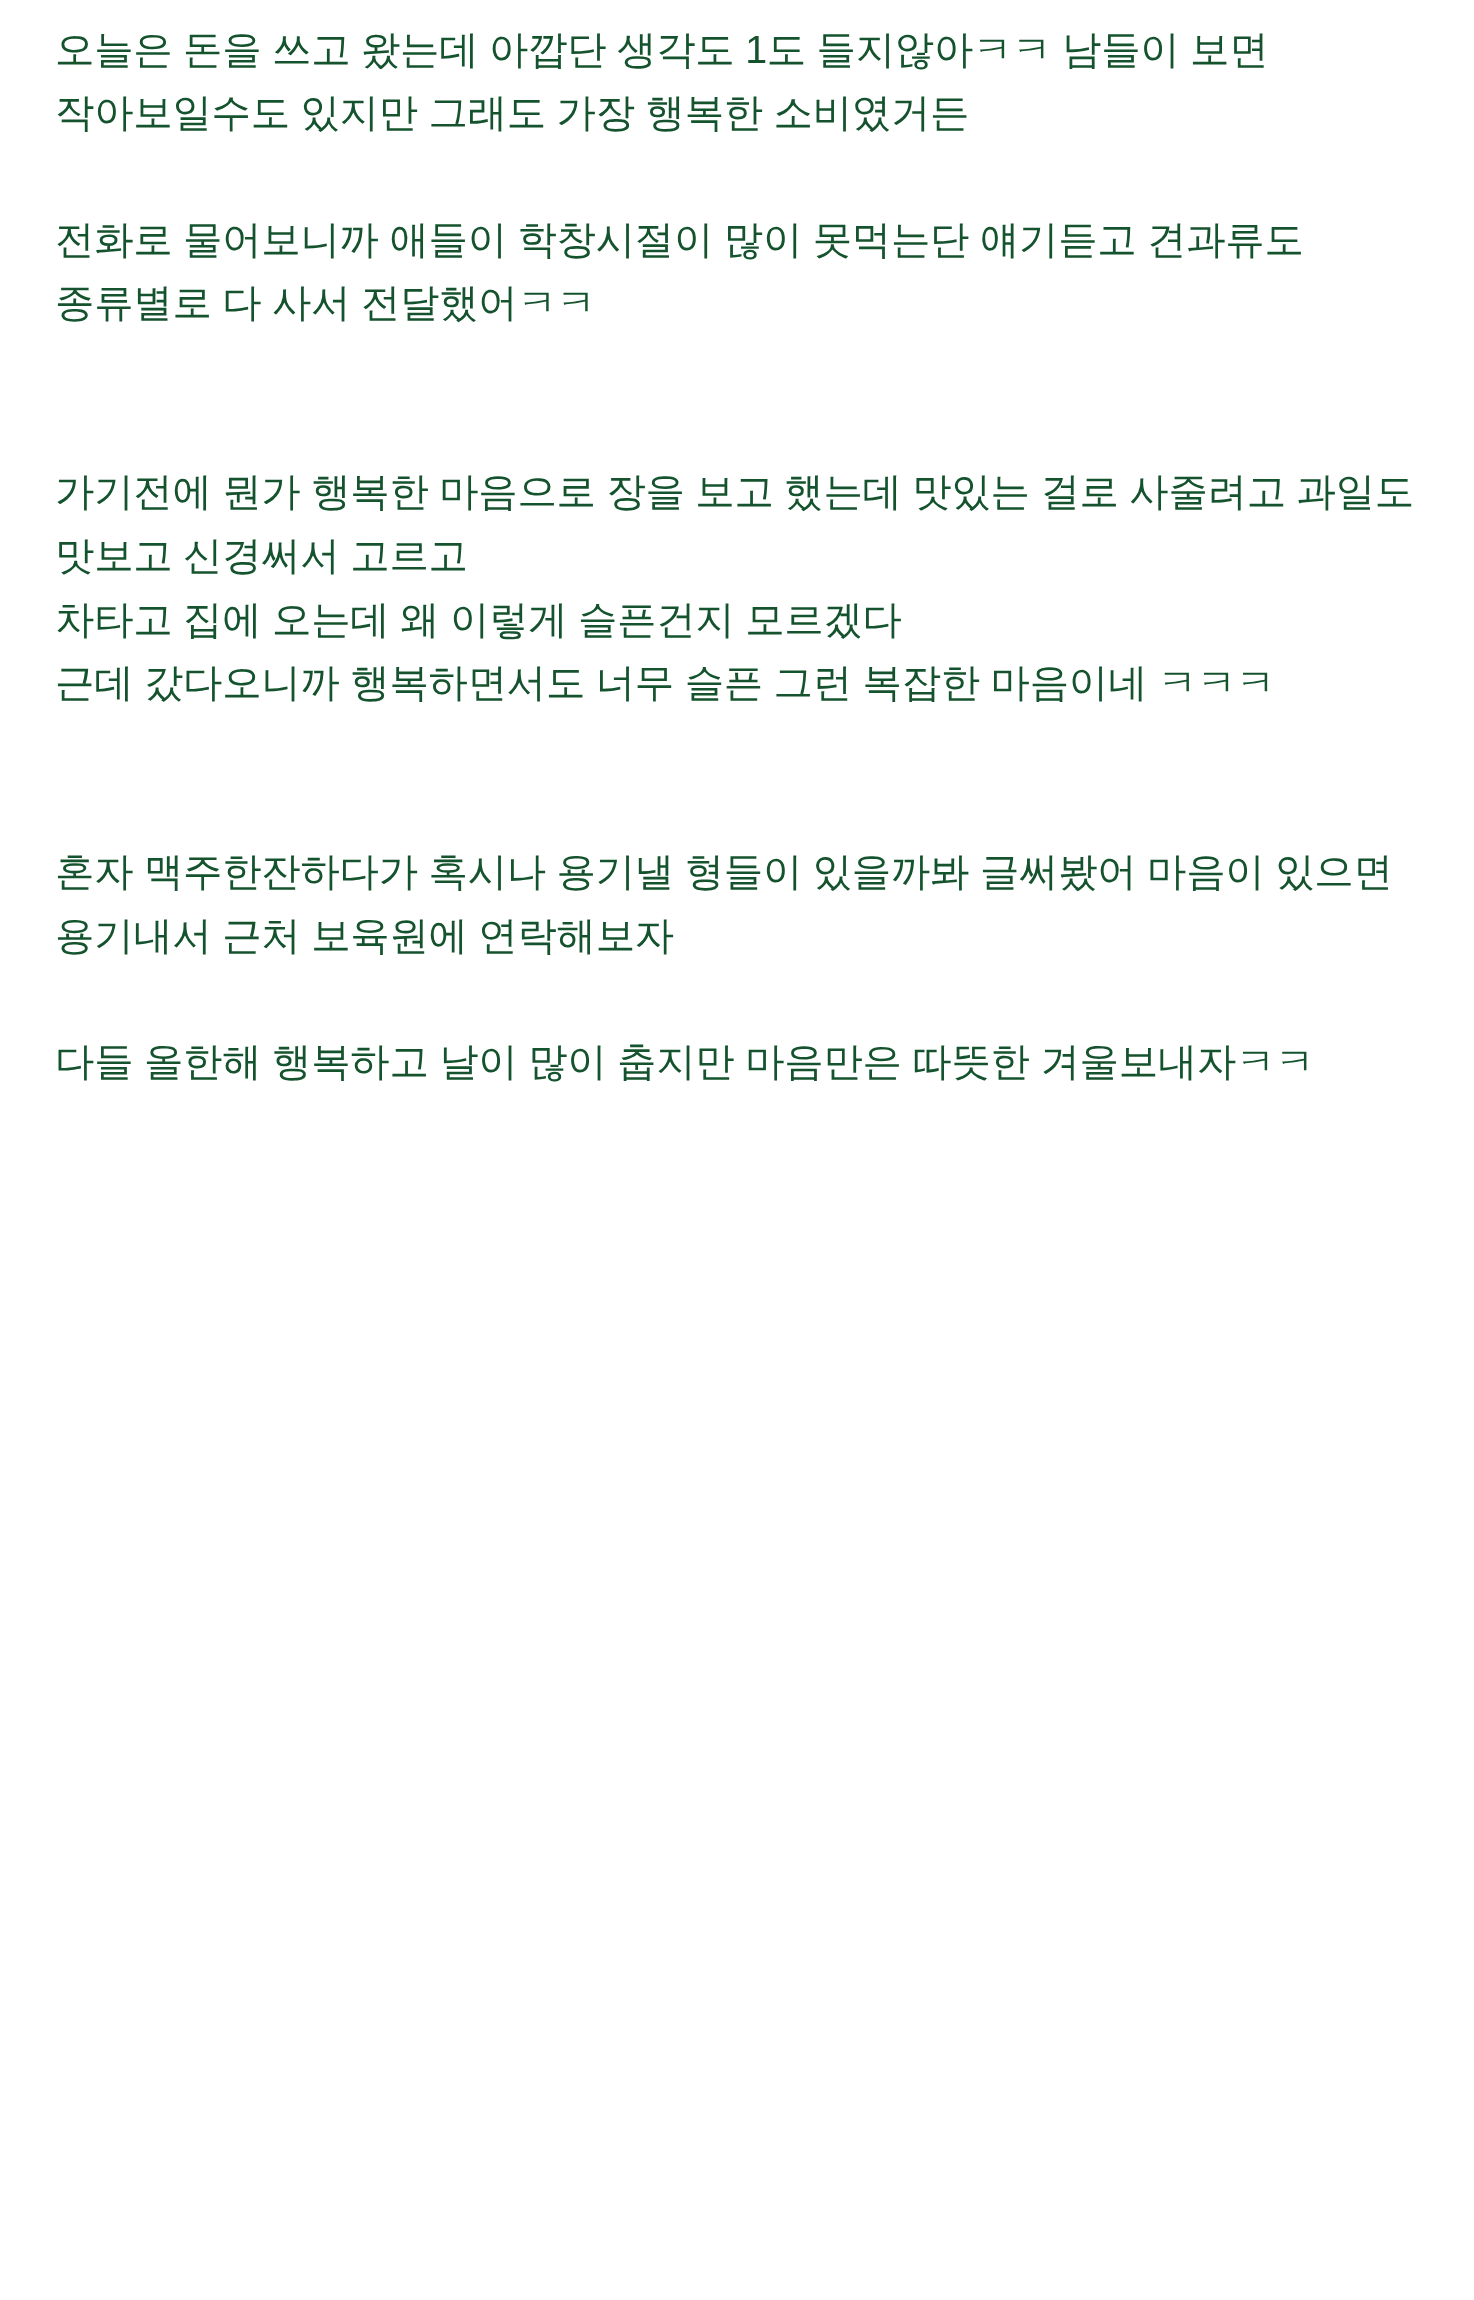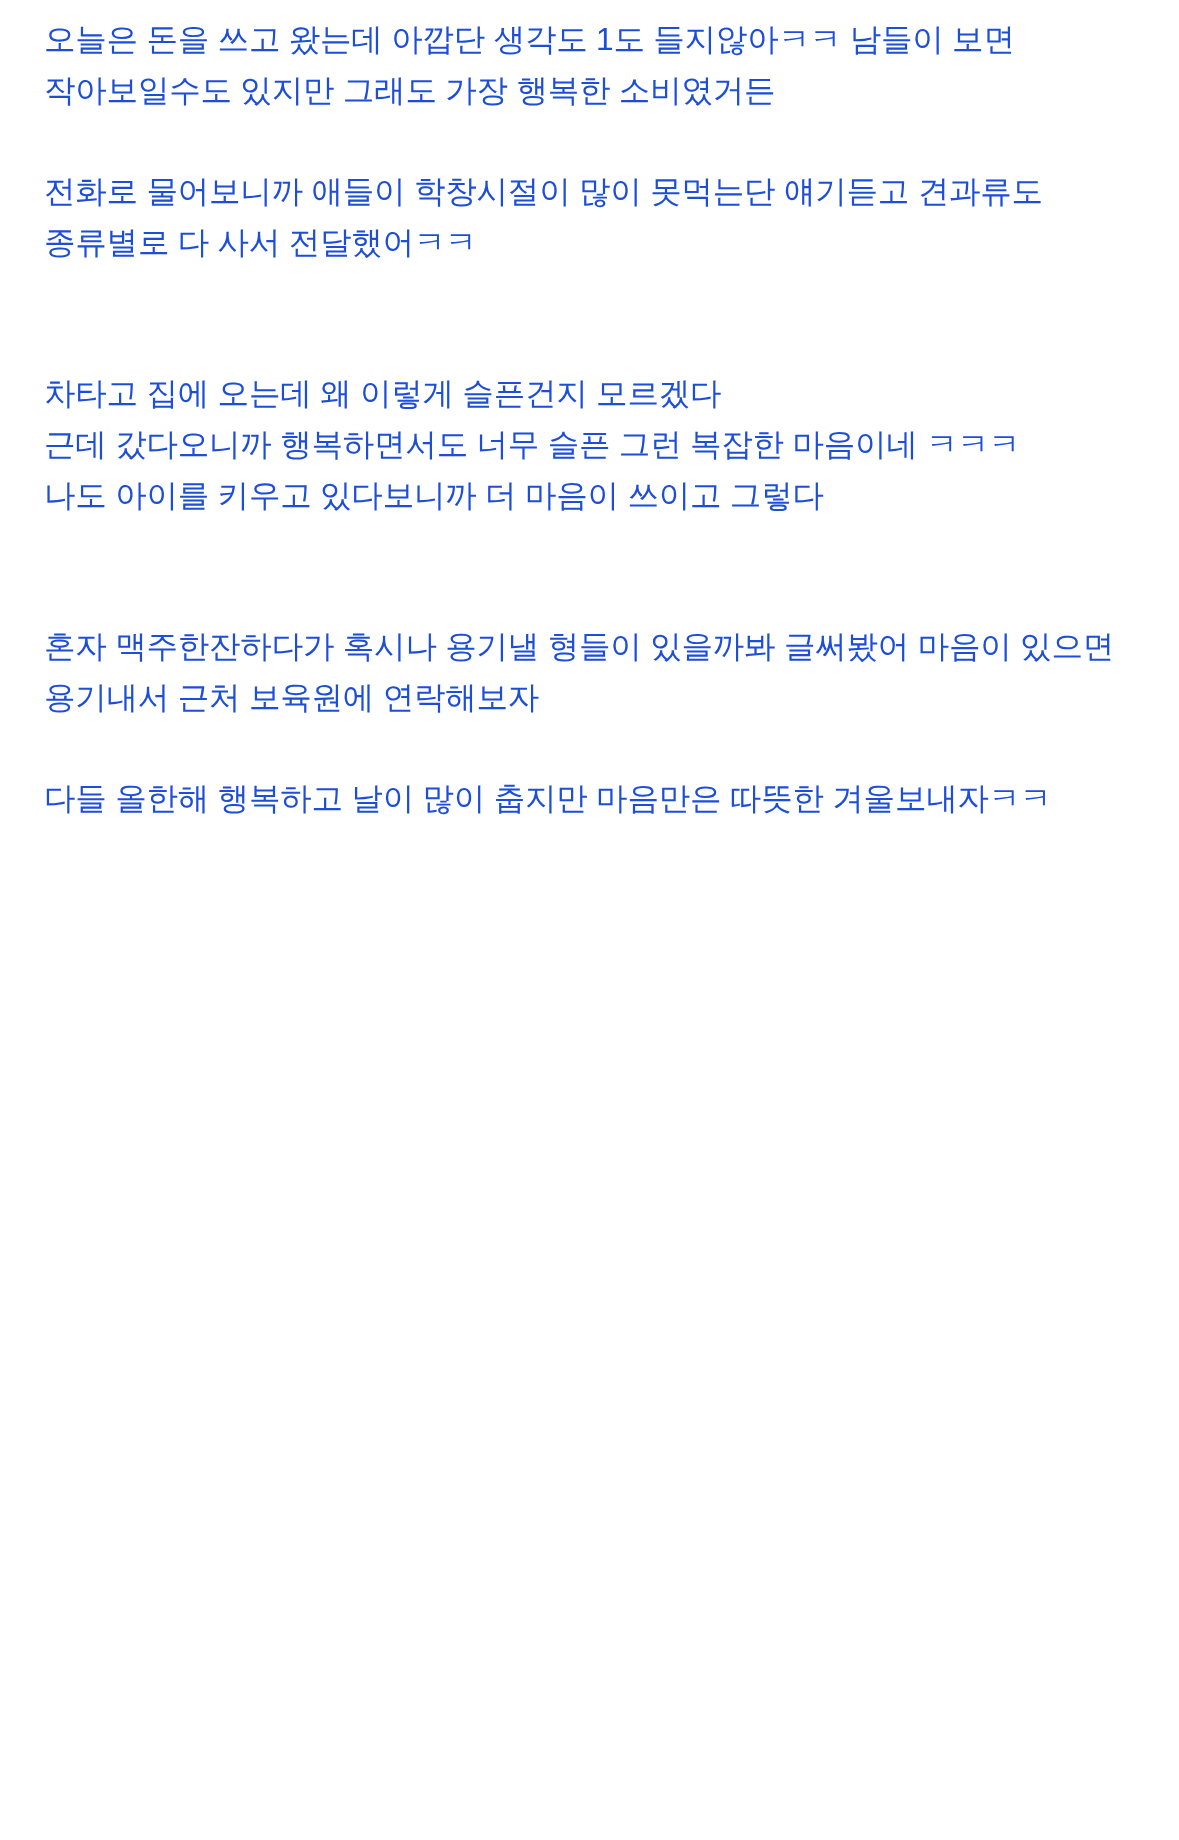--- a/index.html
+++ b/index.html
@@ -15,21 +15,21 @@
     -webkit-font-smoothing: antialiased;
   }
   .post {
     padding: 14px 44px 20px 44px;
     box-sizing: border-box;
   }
   .para {
     font-size: 31.5px;
     line-height: 1.62;
     letter-spacing: -0.2px;
-    color: #1d4ed8;
+    color: #14532d;
     word-break: keep-all;
     white-space: pre-wrap;
     margin: 0;
   }
   .gap {
     height: 50px;
   }
 </style>
 </head>
 <body>
@@ -37,23 +37,23 @@
 <div class="post">
 
   <p class="para">오늘은 돈을 쓰고 왔는데 아깝단 생각도 1도 들지않아ㅋㅋ 남들이 보면 작아보일수도 있지만 그래도 가장 행복한 소비였거든</p>
   <div class="gap"></div>
 
   <p class="para">전화로 물어보니까 애들이 학창시절이 많이 못먹는단 얘기듣고 견과류도 종류별로 다 사서 전달했어ㅋㅋ</p>
   <div class="gap"></div>
 
   <div class="gap"></div>
 
+  <p class="para">가기전에 뭔가 행복한 마음으로 장을 보고 했는데 맛있는 걸로 사줄려고 과일도 맛보고 신경써서 고르고</p>
   <p class="para">차타고 집에 오는데 왜 이렇게 슬픈건지 모르겠다</p>
   <p class="para">근데 갔다오니까 행복하면서도 너무 슬픈 그런 복잡한 마음이네 ㅋㅋㅋ</p>
-  <p class="para">나도 아이를 키우고 있다보니까 더 마음이 쓰이고 그렇다</p>
   <div class="gap"></div>
 
   <div class="gap"></div>
 
   <p class="para">혼자 맥주한잔하다가 혹시나 용기낼 형들이 있을까봐 글써봤어 마음이 있으면 용기내서 근처 보육원에 연락해보자</p>
   <div class="gap"></div>
 
   <p class="para">다들 올한해 행복하고 날이 많이 춥지만 마음만은 따뜻한 겨울보내자ㅋㅋ</p>
 
 </div>

